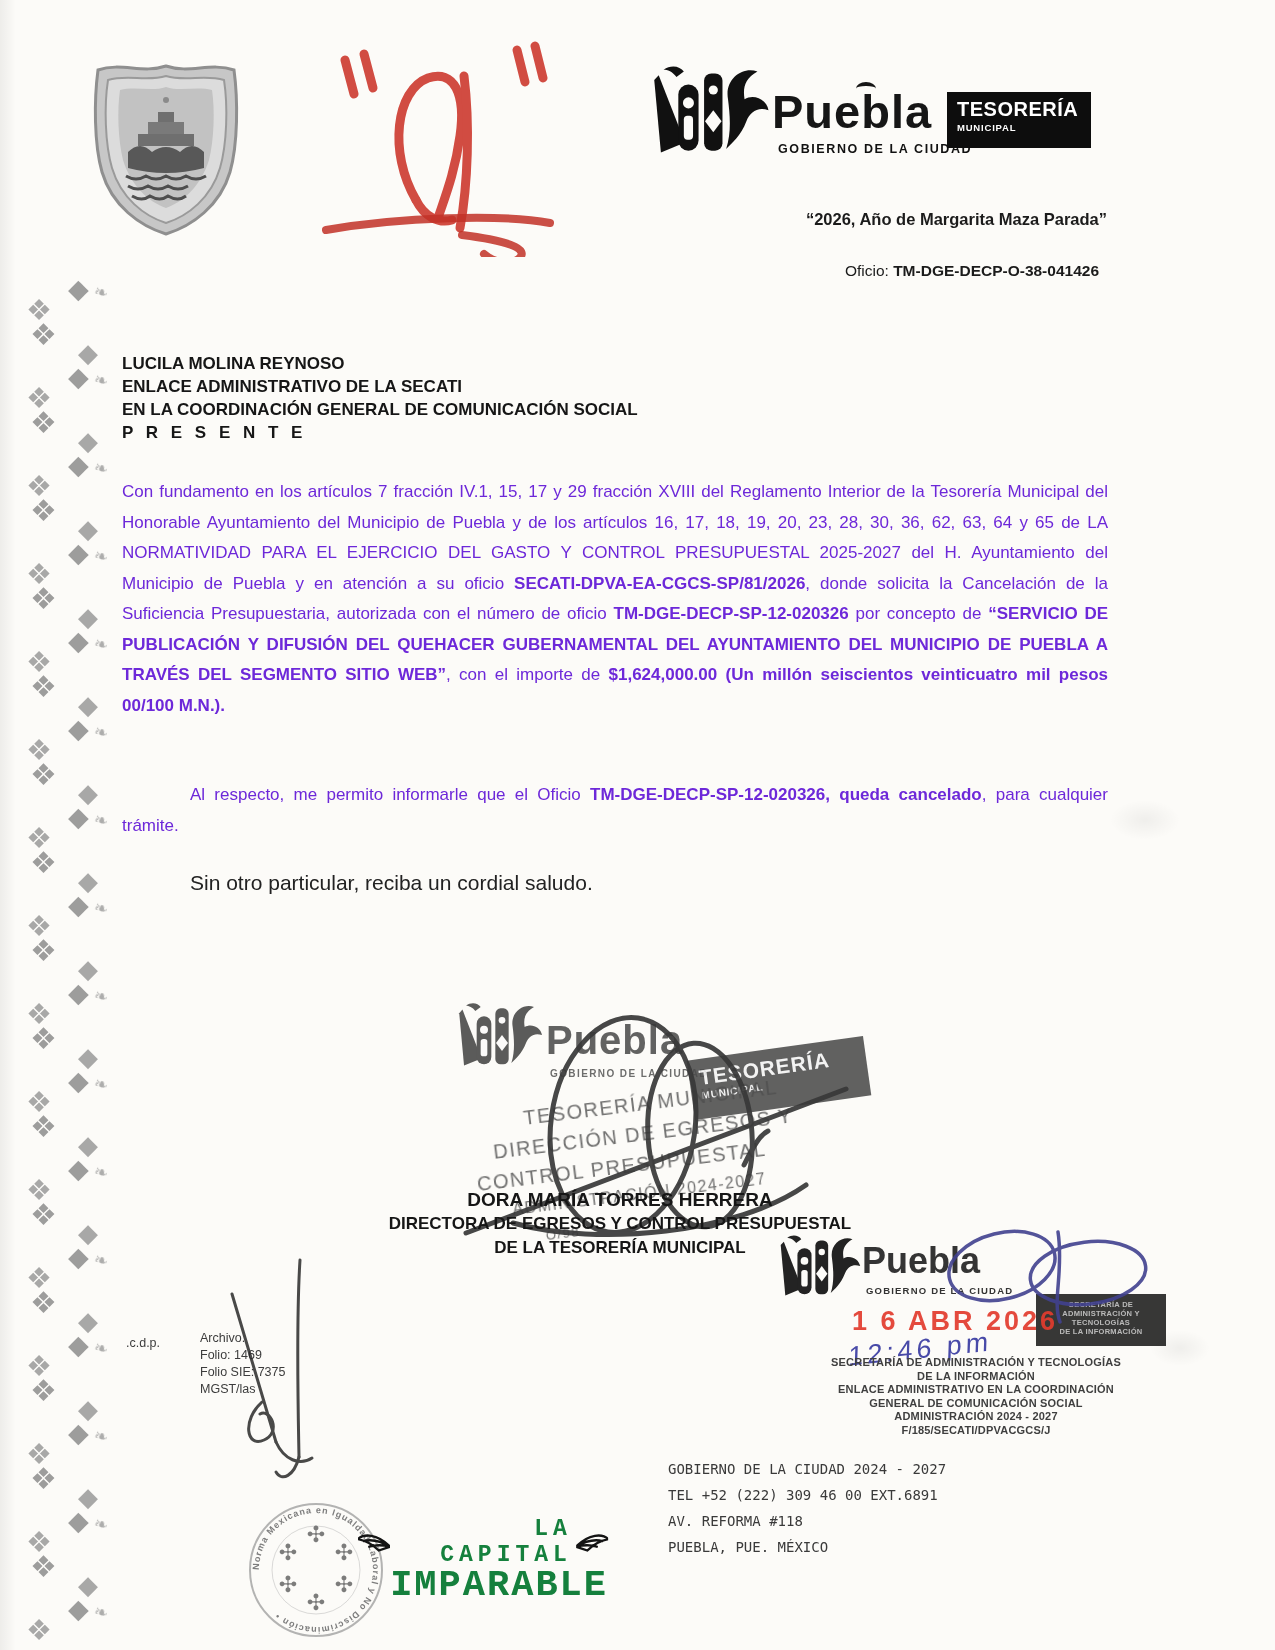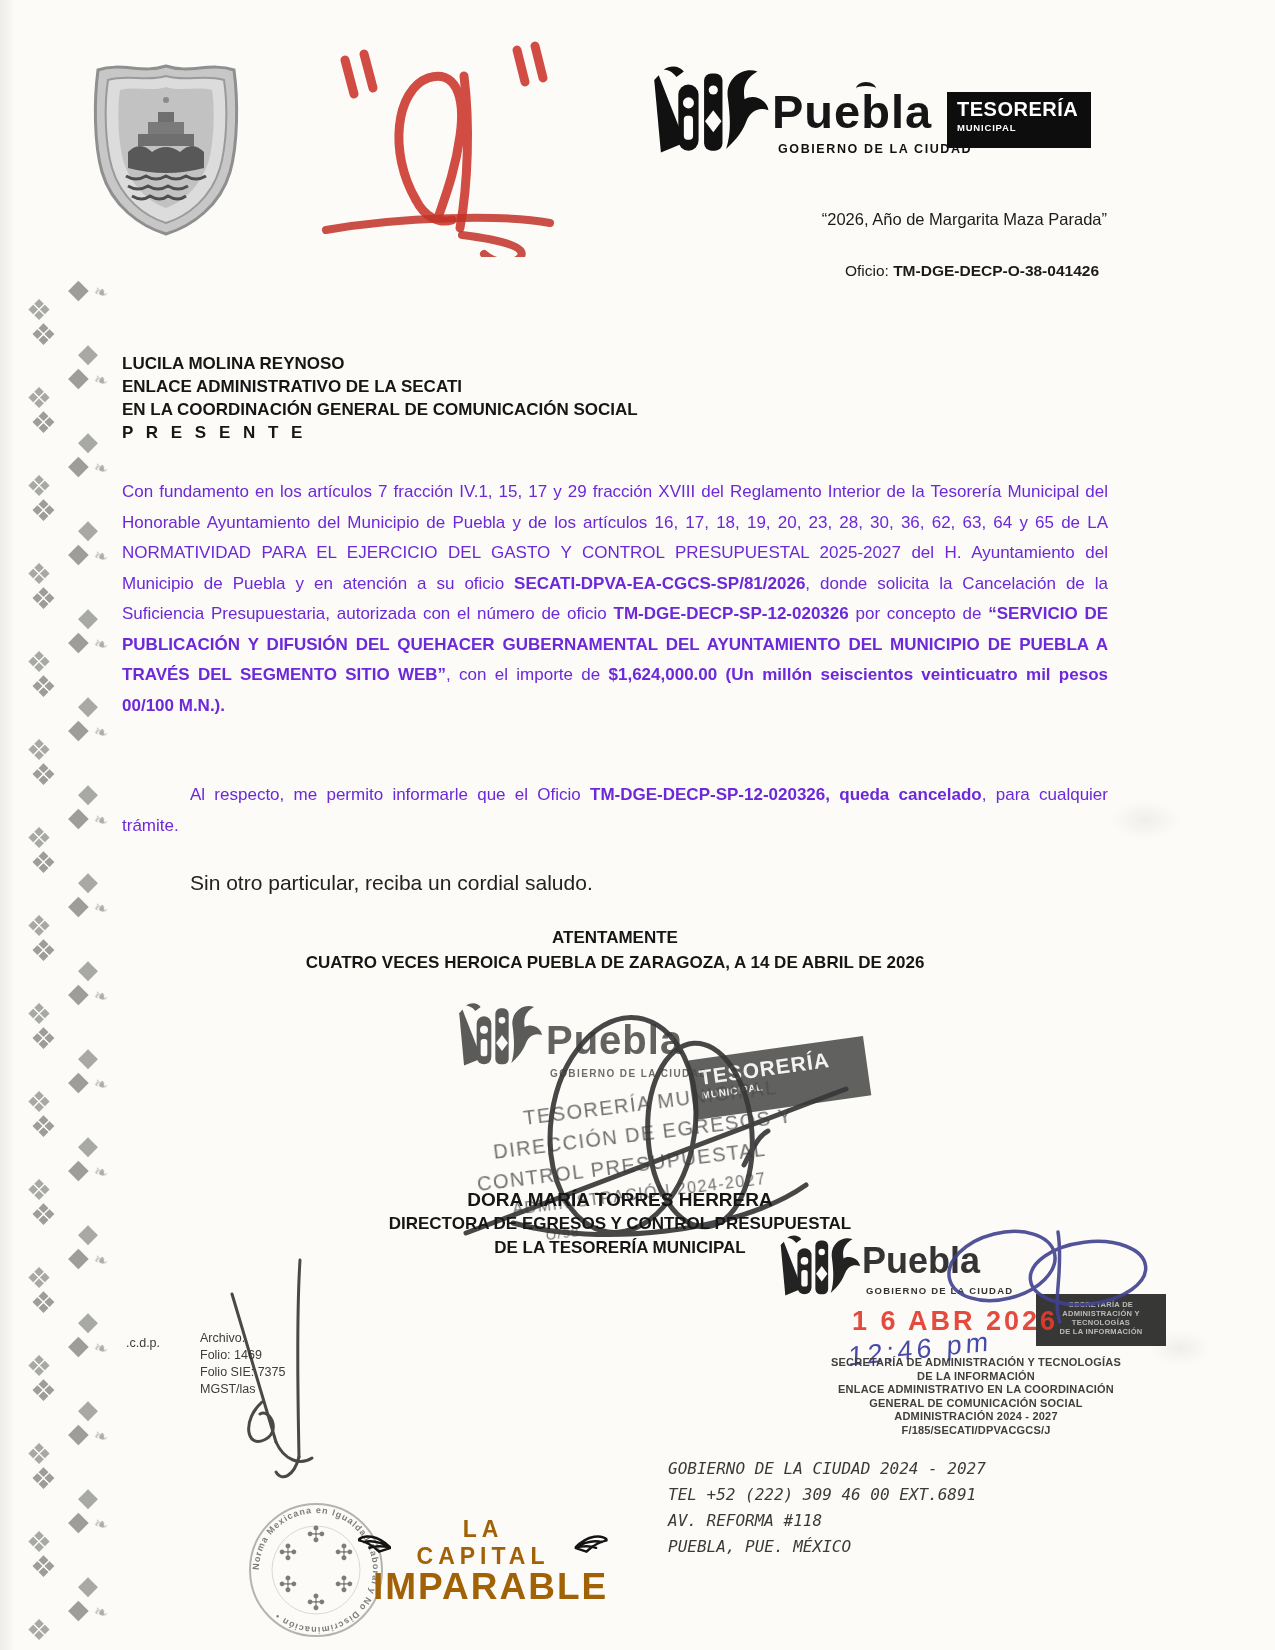--- a/index.html
+++ b/index.html
@@ -13,21 +13,21 @@
   
   .shield-wrap{left:92px;top:60px;}
   .redA{left:312px;top:32px;}
   .hdr-logo-icon{left:636px;top:62px;}
   .hdr-brand{left:772px;top:84px;font-size:47px;font-weight:800;letter-spacing:1px;color:#161616;}
   .brand-tilde{position:absolute;width:20px;height:9px;border-top:4px solid #161616;border-radius:50% 50% 0 0;}
   .hdr-sub{left:778px;top:142px;font-size:12.5px;font-weight:700;letter-spacing:1.6px;color:#111;}
   .dept-box{left:947px;top:92px;width:144px;height:56px;background:#0d0d0d;color:#fff;padding:6px 10px;box-sizing:border-box;}
   .dept-box .l1{font-size:20px;font-weight:800;letter-spacing:.5px;}
   .dept-box .l2{font-size:9.5px;font-weight:700;letter-spacing:.8px;margin-top:1px;}
-  .year-line{right:168px;top:210px;font-size:16.5px;font-weight:400;color:#1b1b1b;}
+  .year-line{right:168px;top:210px;font-size:16.5px;font-weight:700;color:#1b1b1b;}
   .ref{right:176px;top:260px;text-align:right;font-size:15.5px;line-height:22px;color:#1b1b1b;}
   
   .recipient{left:122px;top:352px;font-size:17px;font-weight:700;line-height:23px;color:#161616;}
   .presente{letter-spacing:4px;}
   .para{left:122px;width:986px;font-size:17px;line-height:30.5px;text-align:justify;color:#6d28d9;}
   .p1{top:477px;}
   .p2{top:780px;text-indent:68px;}
   .p3{left:190px;top:871px;font-size:21px;color:#222;}
   .closing{left:122px;top:925px;width:986px;text-align:center;font-weight:700;font-size:17px;line-height:25px;color:#161616;}
   
@@ -56,26 +56,26 @@
   .rx-brand{left:862px;top:1240px;font-size:36px;font-weight:800;color:#242424;opacity:.92;}
   .rx-sub{left:866px;top:1285px;font-size:9.5px;font-weight:700;letter-spacing:1.2px;color:#333;}
   .rx-box{left:1036px;top:1294px;width:130px;height:52px;background:#222;opacity:.9;padding:6px 4px;box-sizing:border-box;text-align:center;}
   .rx-box div{font-size:7.5px;font-weight:700;color:rgba(255,255,255,.65);line-height:9px;letter-spacing:.3px;}
   .blue-sig{left:940px;top:1218px;}
   .date-stamp{left:852px;top:1306px;font-size:27px;font-weight:800;color:#e23c2e;letter-spacing:3px;opacity:.92;}
   .time-hand{left:848px;top:1334px;font-size:27px;color:#3537a0;transform:rotate(-6deg) skewX(-8deg);letter-spacing:4px;opacity:.9;}
   .rx-lines{left:790px;top:1356px;width:372px;text-align:center;color:#3f3f3f;}
   .rx-lines div{font-size:11px;font-weight:700;line-height:13.5px;letter-spacing:.2px;}
   
-  .mono{left:668px;top:1456px;font-family:"DejaVu Sans Mono","Liberation Mono",monospace;font-size:16px;line-height:26px;color:#3a3a3a;font-style:italic;}
+  .mono{left:668px;top:1456px;font-family:"DejaVu Sans Mono","Liberation Mono",monospace;font-size:14px;line-height:26px;color:#3a3a3a;}
   .cdp{left:126px;top:1336px;font-size:12.5px;color:#3c3c3c;}
   .arch{left:200px;top:1330px;font-size:12.5px;line-height:17px;color:#3c3c3c;}
   .squiggle{left:196px;top:1252px;}
   .nmx{left:240px;top:1494px;}
-  .capital{left:358px;top:1516px;width:250px;text-align:center;color:#a16207;}
+  .capital{left:358px;top:1516px;width:250px;text-align:right;color:#15803d;font-family:Liberation Mono, monospace;}
   .capital .c1{font-size:23px;font-weight:800;letter-spacing:5px;display:flex;align-items:center;justify-content:center;gap:4px;}
   .capital .c2{font-size:37px;font-weight:800;letter-spacing:2px;margin-top:-4px;margin-left:15px;}
   .smudge{border-radius:50%;}
 </style>
 </head>
 <body>
 
 <div class="page">
 
   <svg width="0" height="0" style="position:absolute">
@@ -232,24 +232,20 @@
     <div>LUCILA MOLINA REYNOSO</div>
     <div>ENLACE ADMINISTRATIVO DE LA SECATI</div>
     <div>EN LA COORDINACIÓN GENERAL DE COMUNICACIÓN SOCIAL</div>
     <div class="presente">P R E S E N T E</div>
   </div>
 
   <div class="abs para p1"><span>Con fundamento en los artículos 7 fracción IV.1, 15, 17 y 29 fracción XVIII del Reglamento Interior de la Tesorería Municipal del Honorable Ayuntamiento del Municipio de Puebla y de los artículos  16, 17, 18, 19, 20, 23, 28, 30, 36, 62, 63, 64 y 65 de LA NORMATIVIDAD PARA EL EJERCICIO DEL GASTO Y CONTROL PRESUPUESTAL 2025-2027 del H. Ayuntamiento del Municipio de Puebla y en atención a su oficio </span><span class="b">SECATI-DPVA-EA-CGCS-SP/81/2026</span><span>, donde solicita la Cancelación de la Suficiencia Presupuestaria, autorizada con el número de oficio </span><span class="b">TM-DGE-DECP-SP-12-020326</span><span> por concepto de </span><span class="b">“SERVICIO DE PUBLICACIÓN Y DIFUSIÓN DEL QUEHACER GUBERNAMENTAL DEL AYUNTAMIENTO DEL MUNICIPIO DE PUEBLA A TRAVÉS DEL SEGMENTO SITIO WEB”</span><span>, con el importe de </span><span class="b">$1,624,000.00 (Un millón seiscientos veinticuatro mil pesos 00/100 M.N.).</span></div>
   <div class="abs para p2"><span>Al respecto, me permito informarle que el Oficio </span><span class="b">TM-DGE-DECP-SP-12-020326, queda cancelado</span><span>, para cualquier trámite.</span></div>
   <div class="abs p3">Sin otro particular, reciba un cordial saludo.</div>
 
-  <div class="abs closing">
-    <div>ATENTAMENTE</div>
-    <div>CUATRO VECES HEROICA PUEBLA DE ZARAGOZA, A 14 DE ABRIL DE 2026</div>
-  </div>
 
   <div class="abs stampC">
     <div class="mini-icon">
       <svg width="100" height="74" style="opacity:.8;filter:grayscale(1)">
           <use href="#pbicon"></use>
         </svg>
     </div>
     <div class="mini-brand">Puebla</div>
     <div class="mini-sub">GOBIERNO DE LA CIUDAD</div>
     <div class="banner">

